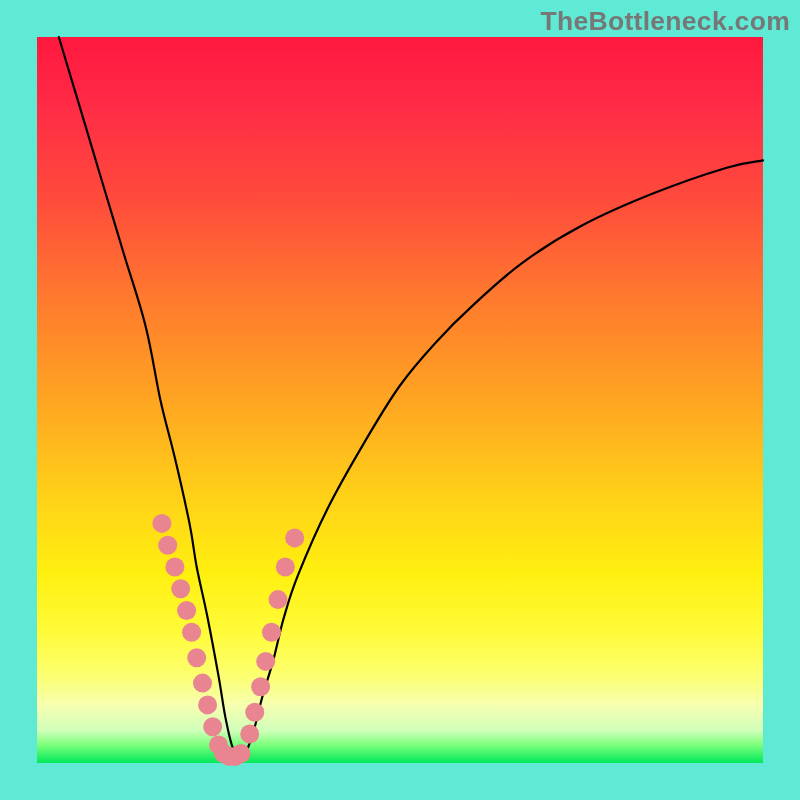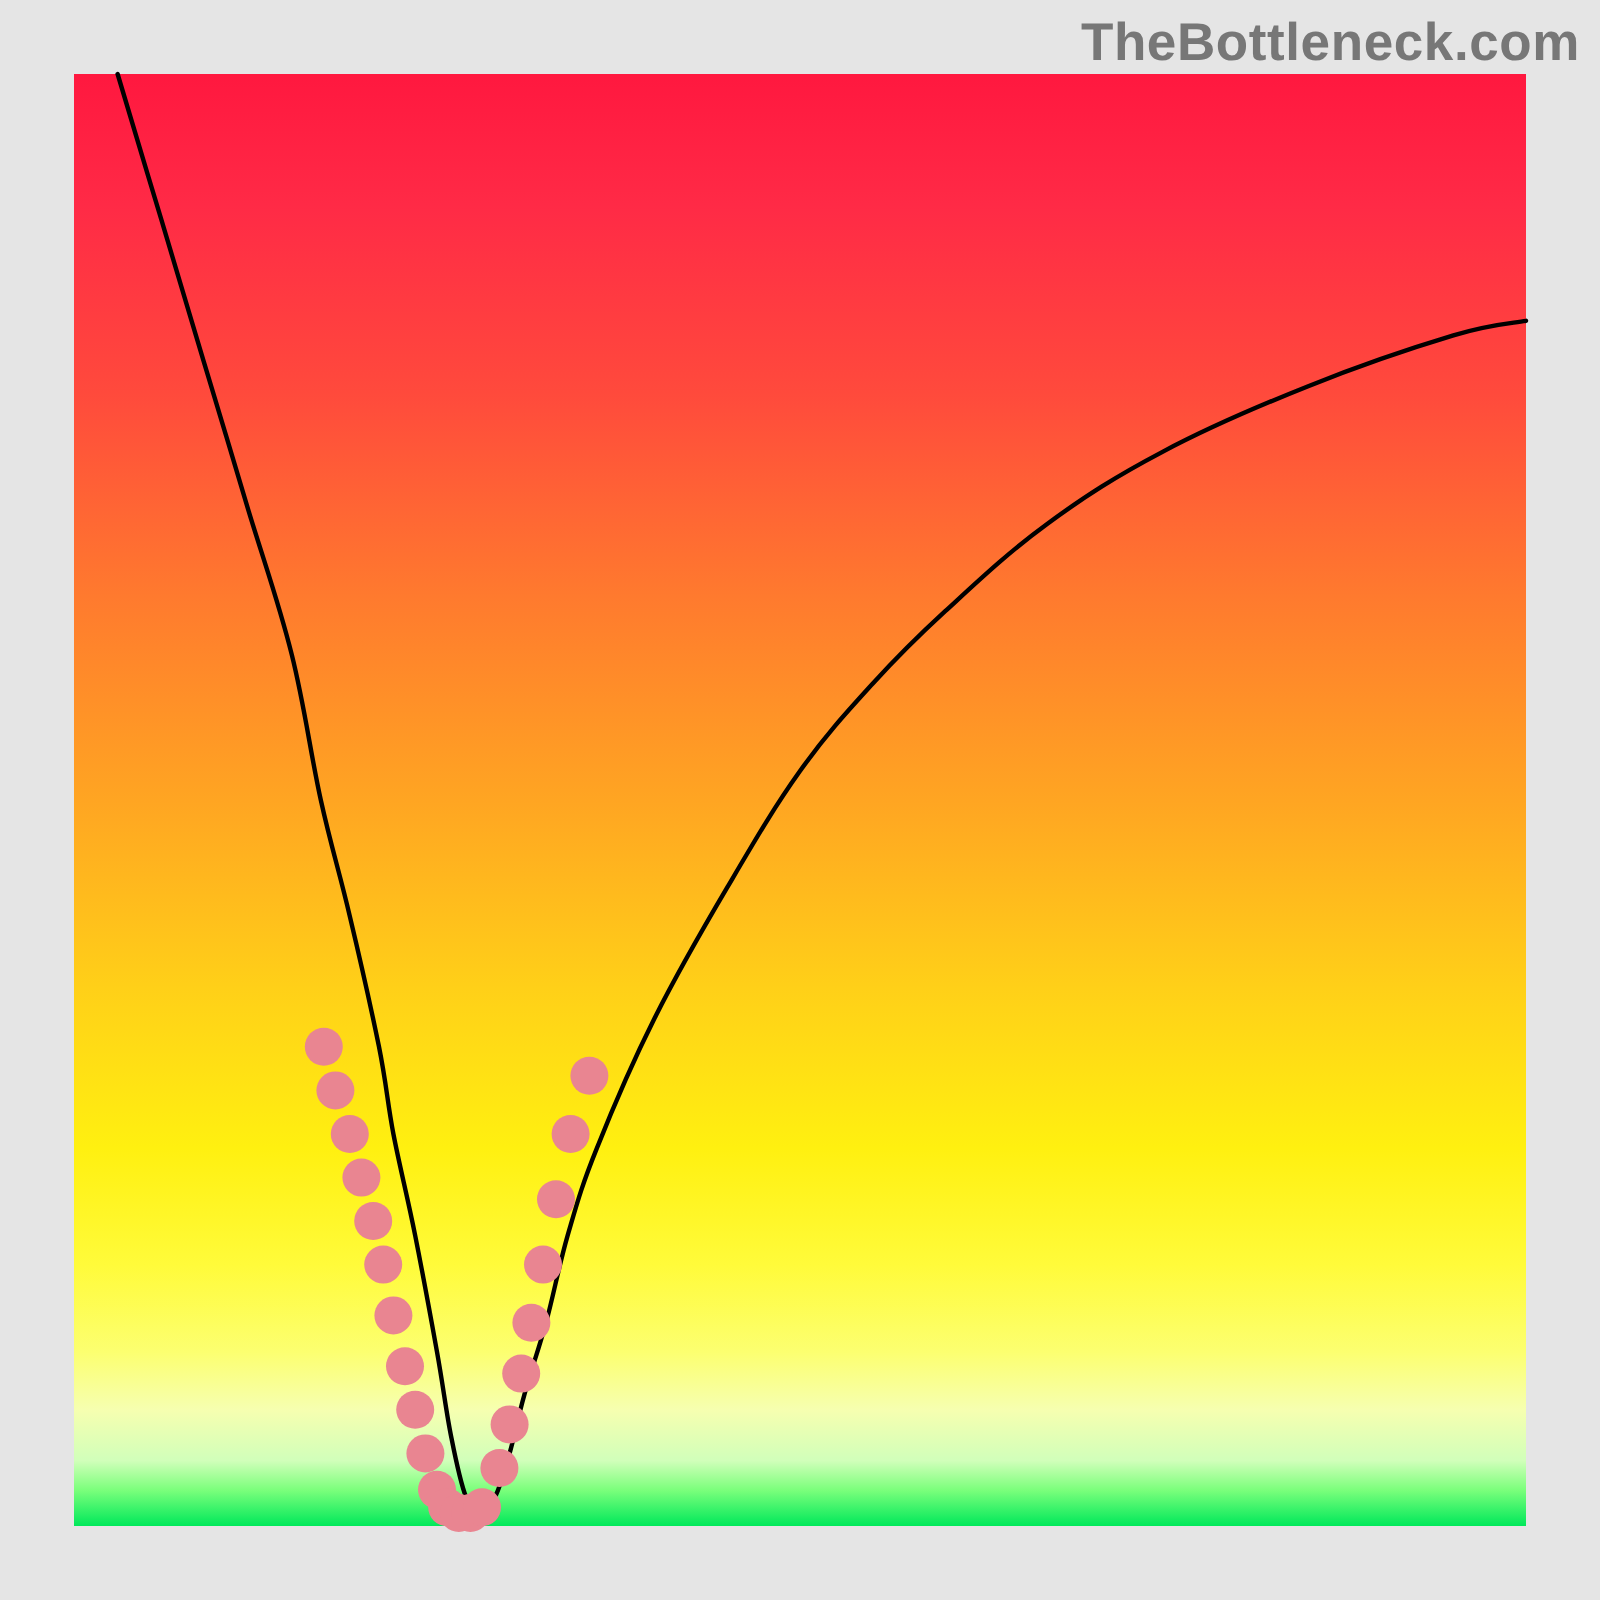--- a/index.html
+++ b/index.html
@@ -8,21 +8,21 @@
     width: 800px;
     height: 800px;
     background: #000;
     overflow: hidden;
     font-family: Arial, Helvetica, sans-serif;
   }
   .frame {
     position: relative;
     width: 800px;
     height: 800px;
-    background: #e5e5e5;
+    background: #5eead4;
   }
   .plot-area {
     position: absolute;
     left: 37px;
     top: 37px;
     width: 726px;
     height: 726px;
     
     background: linear-gradient(
       to bottom,

